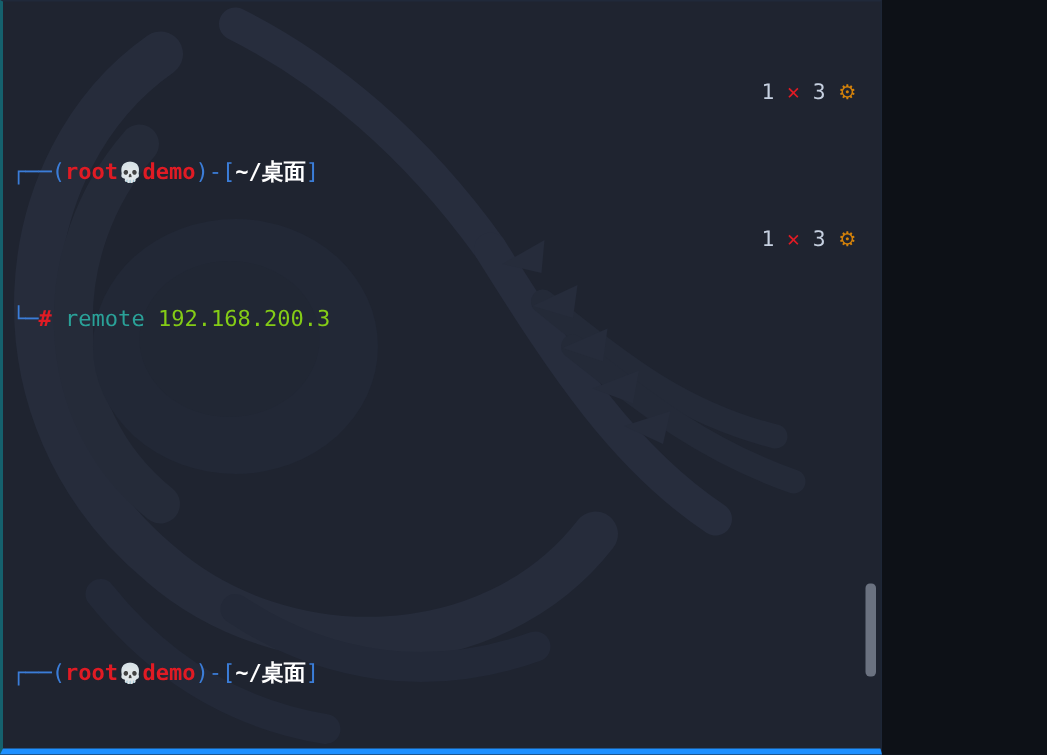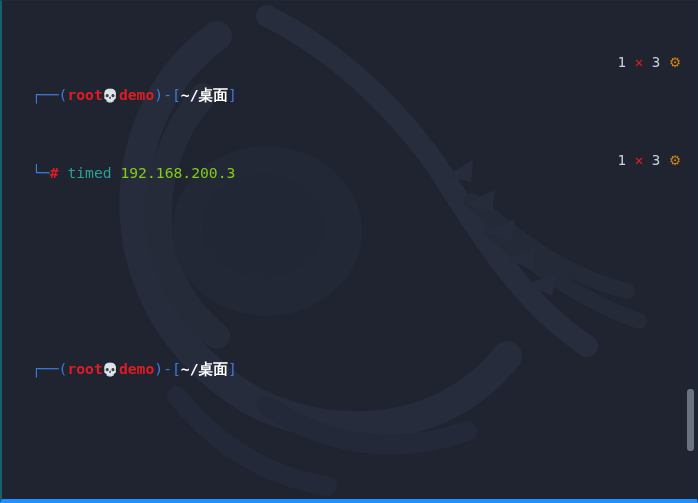--- a/index.html
+++ b/index.html
@@ -8,29 +8,28 @@
     background: #0d1117;
   }
   body {
     width: 698px; height: 503px;
     overflow: hidden;
     font-family: "DejaVu Sans Mono", "Liberation Mono", monospace;
   }
 
   #terminal {
     position: relative;
-    width: 698px;
+    width: 588px;
     height: 503px;
     background: #1f2430;
     border-left: 2px solid #15616d;
     border-top: 1px solid #20293a;
     border-right: 1px solid #1d2636;
     border-bottom: 4px solid #1e90ff;
     overflow: hidden;
-    padding-left: 24px;
   }
 
   
   #watermark {
     position: absolute;
     inset: 0;
     pointer-events: none;
     z-index: 0;
     opacity: 1;
   }
@@ -41,21 +40,21 @@
     position: relative;
     z-index: 2;
     padding: 6px 0 0 6px;
     font-size: 14.7px;
     line-height: 19.55px;
     color: #d6dbe3;
     letter-spacing: 0px;
     white-space: pre;
   }
 
-  .line { height: 19.55px; white-space: pre; position: relative; }
+  .line { height: 19.55px; white-space: pre; position: relative; margin-top: 20px; }
   .line.blank { height: 19.55px; }
 
   
   .pframe  { color: #3b7dd8; }
   .pparen  { color: #3b7dd8; }
   .pbracket{ color: #3b7dd8; }
   .proot   { color: #e01b24; font-weight: bold; }
   .phost   { color: #e01b24; font-weight: bold; }
   .pskull  { font-family: "DejaVu Sans", sans-serif; font-size: 13px; }
   .ppath   { color: #ffffff; font-weight: bold; }
@@ -132,21 +131,21 @@
 
   <div class="status" style="top:130px;">
     <span class="st-num">1</span><span> </span><span class="st-x">✕</span><span> </span><span class="st-num">3</span><span> </span><span class="st-gear">⚙</span>
   </div>
 
   <div id="screen">
 
     
     <div class="line"><span class="pframe">┌──</span><span class="pparen">(</span><span class="proot">root</span><span class="pskull">💀</span><span class="phost">demo</span><span class="pparen">)</span><span class="pparen">-</span><span class="pbracket">[</span><span class="ppath">~/桌面</span><span class="pbracket">]</span></div>
 
-    <div class="line"><span class="pframe">└─</span><span class="phash">#</span><span> </span><span class="pcmd">timed</span><span> </span><span class="parg">192.168.200.3</span></div>
+    <div class="line"><span class="pframe">└─</span><span class="phash">#</span><span> </span><span class="pcmd">remote</span><span> </span><span class="parg">192.168.200.3</span></div>
 
 
     <div class="line blank"></div>
 
     
     <div class="line"><span class="pframe">┌──</span><span class="pparen">(</span><span class="proot">root</span><span class="pskull">💀</span><span class="phost">demo</span><span class="pparen">)</span><span class="pparen">-</span><span class="pbracket">[</span><span class="ppath">~/桌面</span><span class="pbracket">]</span></div>
 
     
 
     

